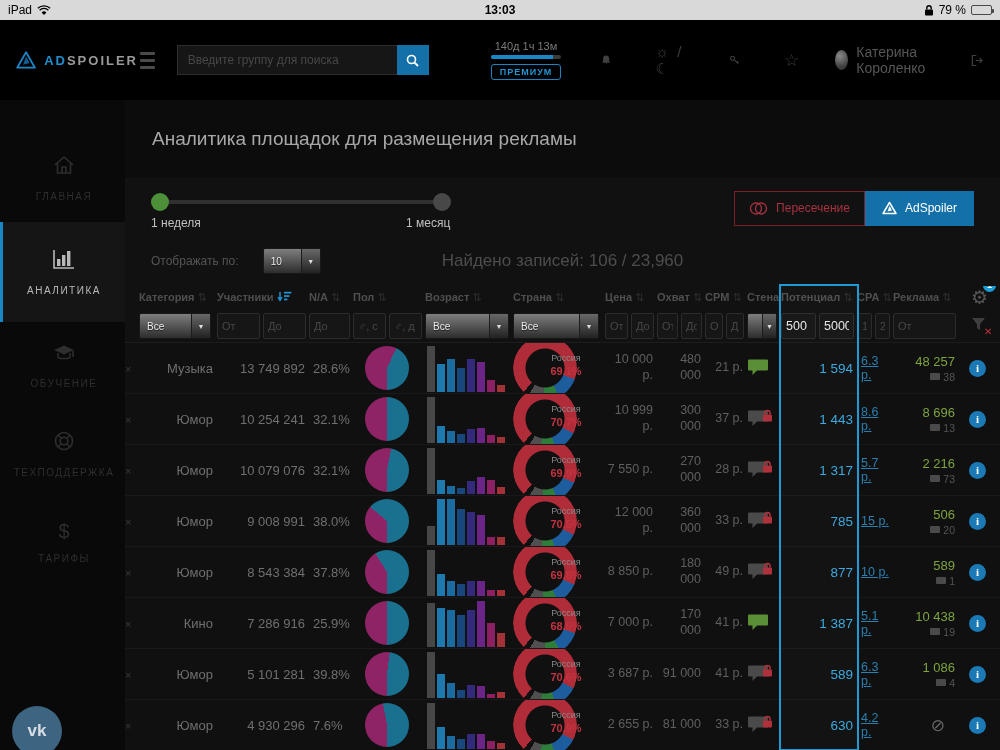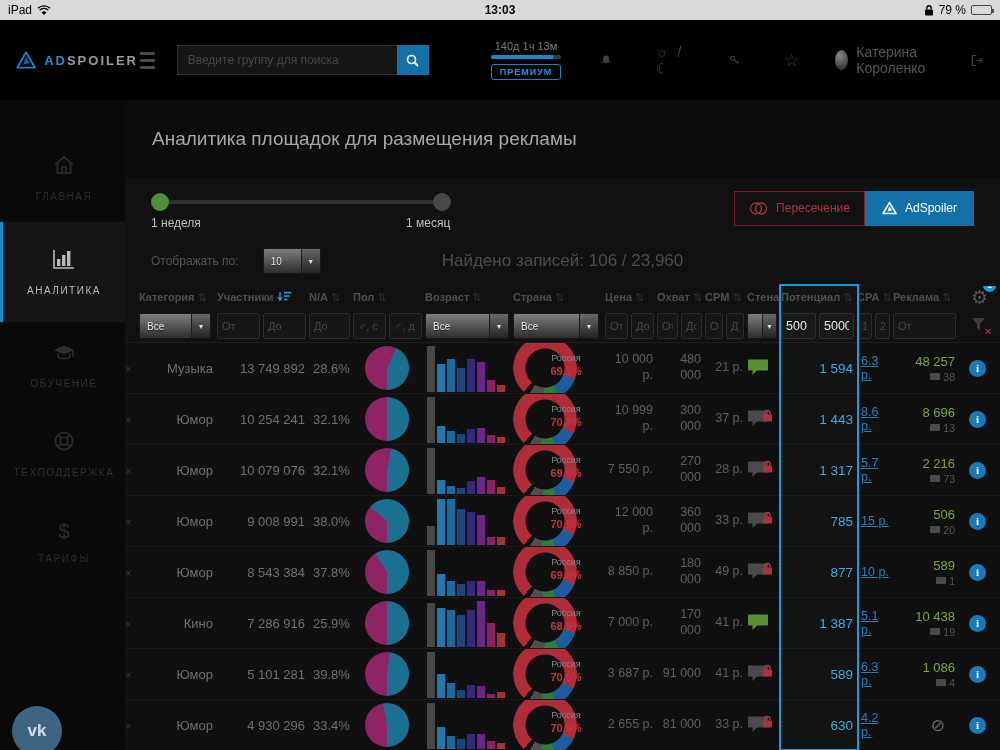--- a/index.html
+++ b/index.html
@@ -779,21 +779,21 @@
                 </div>
               </div>
               <div class="rcell c-settings">
                 <span class="info-i">i</span>
               </div>
             </div>
             <div class="trow drow">
               <div class="rcell c-remove"><span class="remove-x">×</span></div>
               <div class="rcell c-category num">Юмор</div>
               <div class="rcell c-members num">4 930 296</div>
-              <div class="rcell c-na" style="padding-left: 4px;">33.4%</div>
+              <div class="rcell c-na" style="padding-left: 4px;">7.6%</div>
               <div class="rcell c-gender">
                 <div class="pie" style="background: conic-gradient(from 180deg, rgb(142, 35, 102) 47%, rgb(25, 112, 143) 0deg);"></div>
               </div>
               <div class="rcell c-age">
                 <div class="bars">
                   <i style="height: 46px; background: rgb(71, 71, 71);"></i>
                   <i style="height: 22px; background: rgb(29, 121, 174);"></i>
                   <i style="height: 13px; background: rgb(26, 108, 160);"></i>
                   <i style="height: 10px; background: rgb(23, 71, 124);"></i>
                   <i style="height: 15px; background: rgb(52, 42, 124);"></i>

